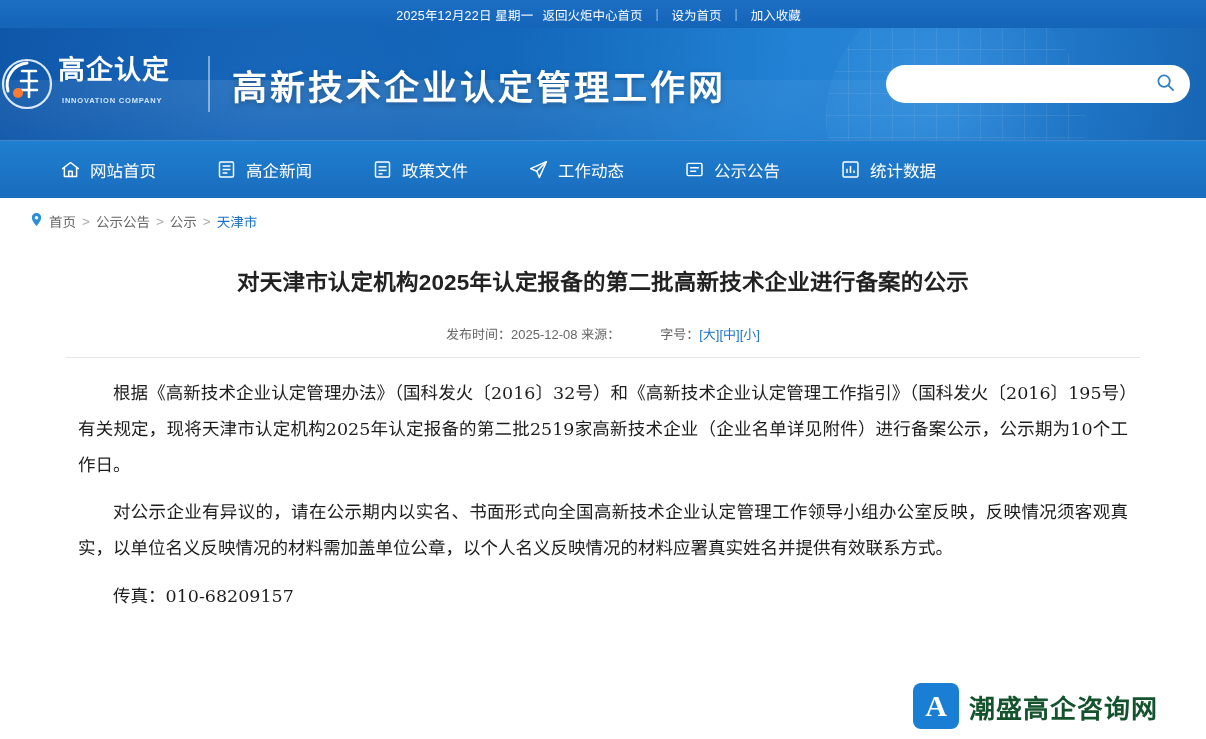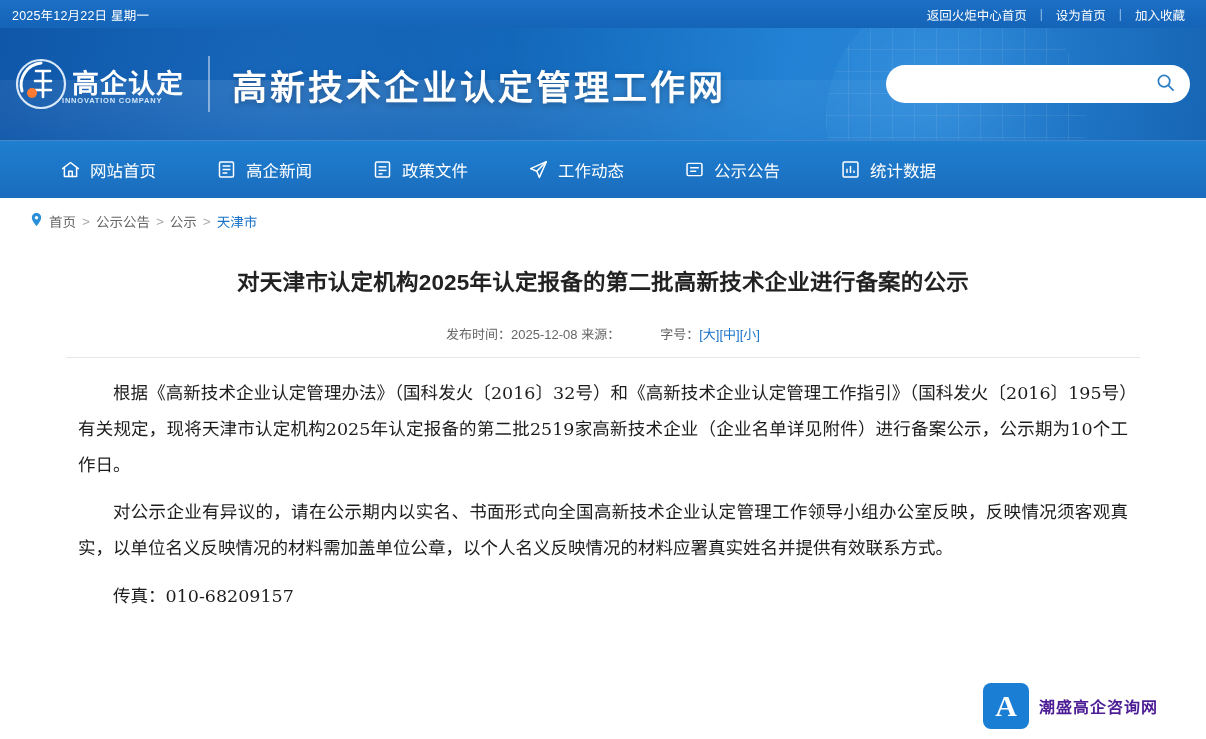--- a/index.html
+++ b/index.html
@@ -11,21 +11,21 @@
     background: #fff;
     font-family: "Liberation Sans", "DejaVu Sans", sans-serif;
   }
 
   
   .topbar {
     height: 28px;
     background: linear-gradient(to bottom, #1c6fc4, #1464b8);
     display: flex;
     align-items: center;
-    justify-content: space-between;
+    justify-content: center;
     padding: 0 12px;
     color: #ffffff;
     font-size: 12.5px;
   }
   .topbar .date { letter-spacing: .2px; }
   .topbar .links { display: flex; align-items: center; gap: 4px; }
   .topbar .links a {
     color: #fff; text-decoration: none; padding: 0 9px; font-size: 12.5px;
   }
   .topbar .links .sep { color: #8fc0e8; font-size: 12px; }
@@ -51,22 +51,21 @@
       radial-gradient(circle at 40% 40%, rgba(110,200,255,.25), rgba(10,70,140,0) 70%);
     opacity: .75;
   }
   .header .swoosh {
     position: absolute; left: 0; bottom: -60px; width: 100%; height: 120px;
     background: radial-gradient(ellipse at 30% 0%, rgba(255,255,255,.12), rgba(255,255,255,0) 60%);
   }
 
   .logo-area {
     position: relative;
-    display: flex; align-items: center;
-    padding-left: 14px;
+    display: flex; 
     width: 200px;
   }
   .logo-mark {
     width: 54px; height: 54px;
     position: relative;
     flex: none;
   }
   .logo-text-cn {
     color: #ffffff;
     font-size: 27px;
@@ -215,22 +214,22 @@
     width: 46px; height: 46px;
     background: #1a7fd4;
     border-radius: 8px;
     color: #fff;
     font-size: 30px;
     font-weight: bold;
     display: flex; align-items: center; justify-content: center;
     font-family: "Liberation Serif", serif;
   }
   .wm-text {
-    color: #4c1d95;
-    font-size: 16px;
+    color: #14532d;
+    font-size: 26px;
     font-weight: bold;
     letter-spacing: 1px;
   }
   .page-wrap { position: relative; height: 100%; }
 </style>
 </head>
 <body>
 
 <div class="topbar">
   <div class="date">2025年12月22日 星期一</div>

